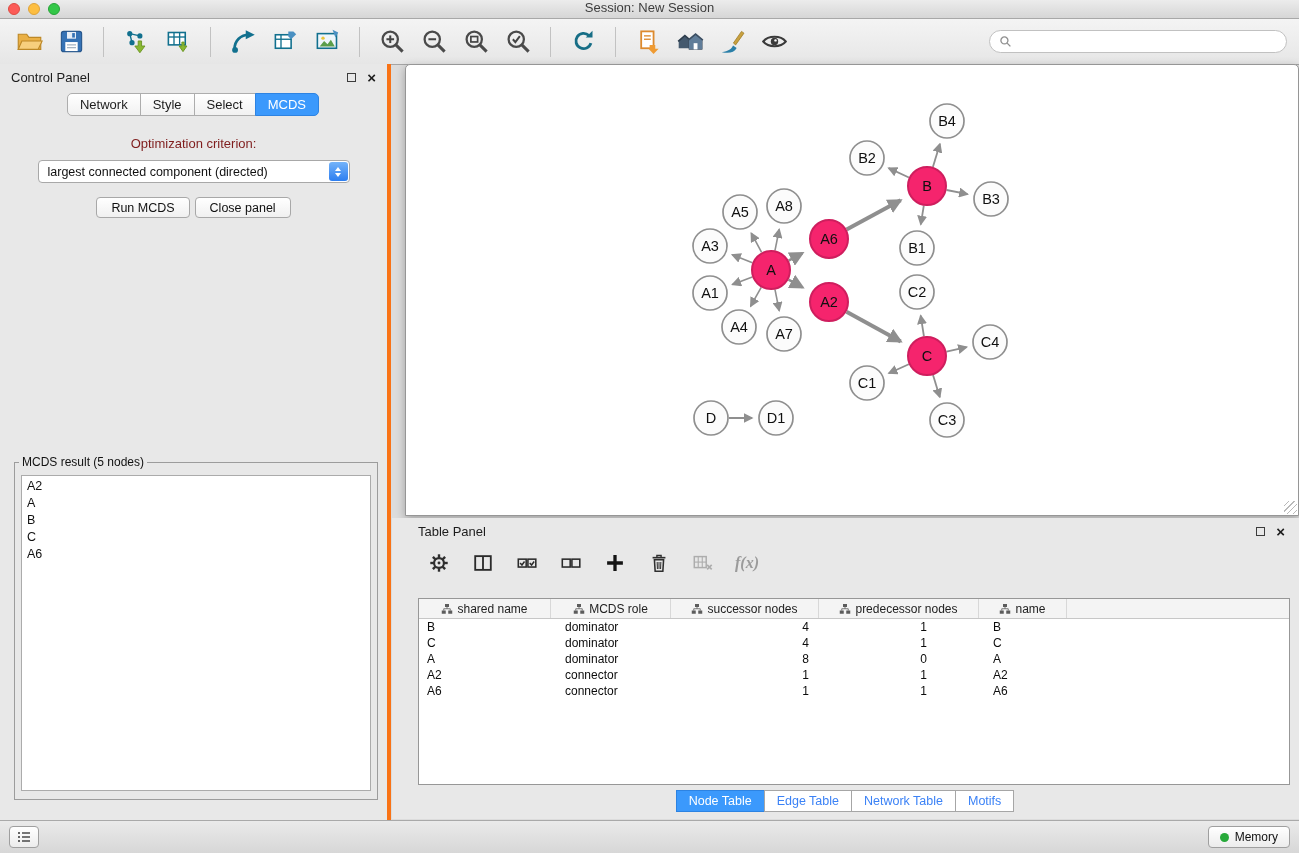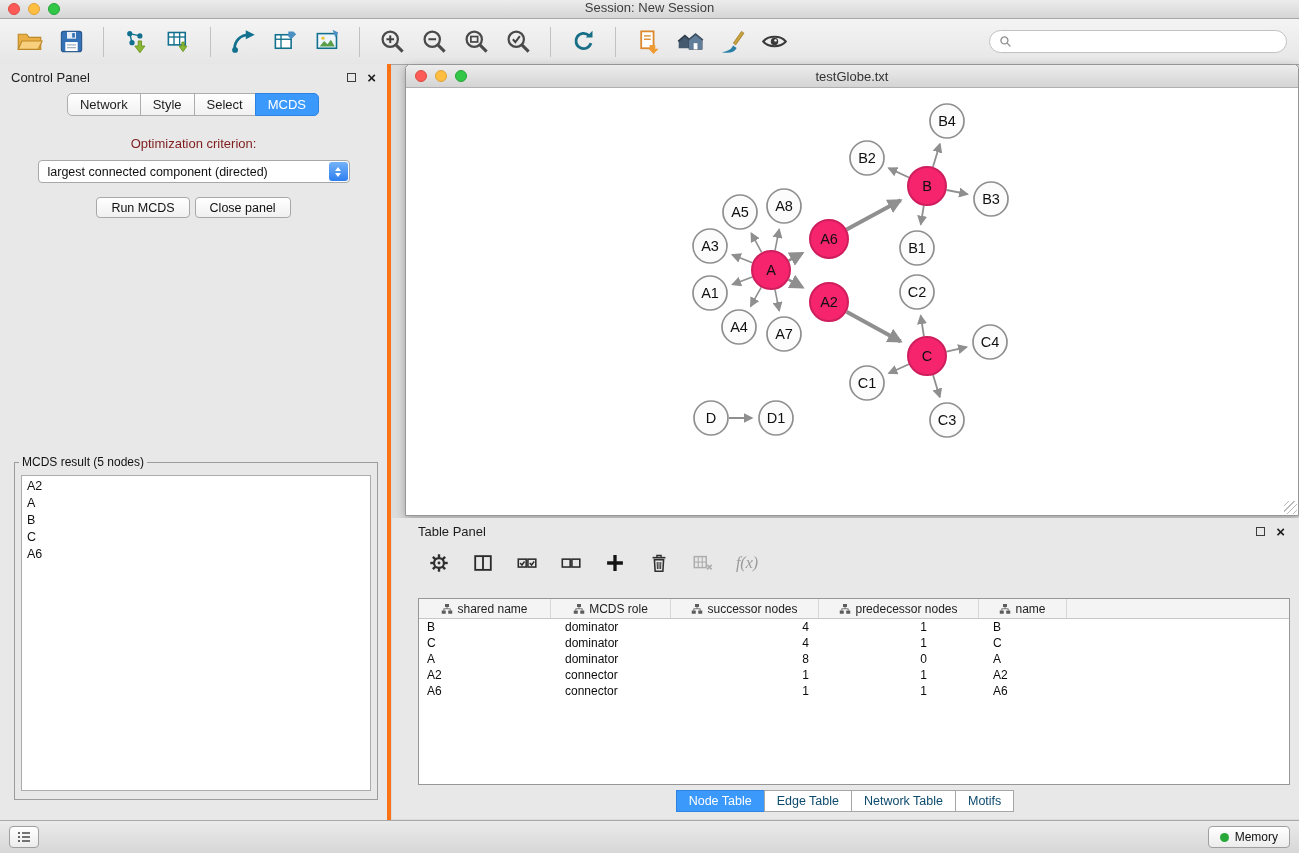--- a/index.html
+++ b/index.html
@@ -69,32 +69,32 @@
   .net-traffic { position:absolute; left:9px; top:5px; display:flex; gap:8px; }
   .net-title { flex:1; text-align:center; font-size:13px; color:#333; }
   .net-canvas { position:absolute; top:23px; left:0; right:0; bottom:0; background:#fff; overflow:hidden; }
   .resize-grip { position:absolute; right:1px; bottom:1px; width:13px; height:13px;
     background:repeating-linear-gradient(135deg, transparent 0 3px, #b9b9b9 3px 4px); }
 
   
   .table-panel { position:absolute; left:392px; top:518px; width:907px; height:301px; background:#e8e8e8; }
   .tp-header { height:26px; display:flex; align-items:center; padding:0 14px 0 26px; font-size:13px; color:#1d1d1d; }
   .tp-toolbar { height:38px; display:flex; align-items:center; padding-left:34px; gap:18px; }
-  .tp-btn { width:26px; height:26px; display:flex; align-items:center; justify-content:center; cursor:default; }
+  .tp-btn { width:26px; height:26px; display:flex; align-items:center; justify-content:center; cursor:default;font-weight:bold; }
   .fx { font-family:"Liberation Serif", serif; font-style:italic; font-size:16px; color:#9b9b9b; }
   .table-container { position:absolute; left:26px; right:9px; top:80px; bottom:34px;
     background:#fff; border:1px solid #979797; overflow:hidden; }
   .thead { display:flex; height:20px; background:#f4f4f4; border-bottom:1px solid #c7c7c7; }
   .th { display:flex; align-items:center; justify-content:center; gap:4px; font-size:12px; color:#222;
     border-right:1px solid #d8d8d8; cursor:default; }
   .th-fill { border-right:none; }
   .tr { display:flex; height:16px; align-items:center; }
   .td { font-size:12px; color:#0c0c0c; white-space:nowrap; overflow:hidden; }
   .tp-tabs { position:absolute; bottom:7px; left:0; right:0; display:flex; justify-content:center; }
-  .tp-tab { font-size:12.5px; padding:3px 12px; background:#fff; border:1px solid #a6a6a6; color:#0c4a6e; margin-left:-1px; cursor:default; }
+  .tp-tab { font-size:12.5px; padding:3px 12px; background:#fff; border:1px solid #a6a6a6; color:#3b82f6; margin-left:-1px; cursor:default; }
   .tp-tab.active { background:#3b99fc; color:#fff; border-color:#2d83e2; }
 
   
   .statusbar { position:absolute; left:0; bottom:0; right:0; height:33px;
     background:linear-gradient(#eaeaea,#d7d7d7); border-top:1px solid #a9a9a9;
     display:flex; align-items:center; padding:0 9px; }
   .sb-left-btn { width:30px; height:22px; border:1px solid #9f9f9f; border-radius:4px;
     background:linear-gradient(#fff,#ececec); display:flex; align-items:center; justify-content:center; cursor:default; }
   .memory-btn { margin-left:auto; height:22px; border:1px solid #9f9f9f; border-radius:4px;
     background:linear-gradient(#fff,#ececec); display:flex; align-items:center; gap:6px; padding:0 11px;
@@ -287,28 +287,20 @@
           <div class="result-item">A2</div>
           <div class="result-item">A</div>
           <div class="result-item">B</div>
           <div class="result-item">C</div>
           <div class="result-item">A6</div>
         </div>
     </fieldset>
   </div>
 
   <div class="network-window">
-    <div class="net-titlebar">
-      <div class="net-traffic">
-        <span class="tl red"></span>
-        <span class="tl yellow"></span>
-        <span class="tl green"></span>
-      </div>
-      <div class="net-title">testGlobe.txt</div>
-    </div>
     <div class="net-canvas" id="net-canvas"><svg width="892" height="428" viewBox="0 0 892 428">
           <defs>
             <marker id="arrS" markerUnits="userSpaceOnUse" markerWidth="10" markerHeight="10" viewBox="0 0 10 10" refX="8.5" refY="5" orient="auto">
               <path d="M0,0 L10,5 L0,10 z" fill="#8f8f8f"></path>
             </marker>
             <marker id="arrB" markerUnits="userSpaceOnUse" markerWidth="15" markerHeight="15" viewBox="0 0 10 10" refX="8.5" refY="5" orient="auto">
               <path d="M0,0 L10,5 L0,10 z" fill="#8f8f8f"></path>
             </marker>
           </defs>
           <line x1="355.6" y1="164.4" x2="345.3" y2="145.2" stroke="#8f8f8f" stroke-width="1.6" marker-end="url(#arrS)"></line>

